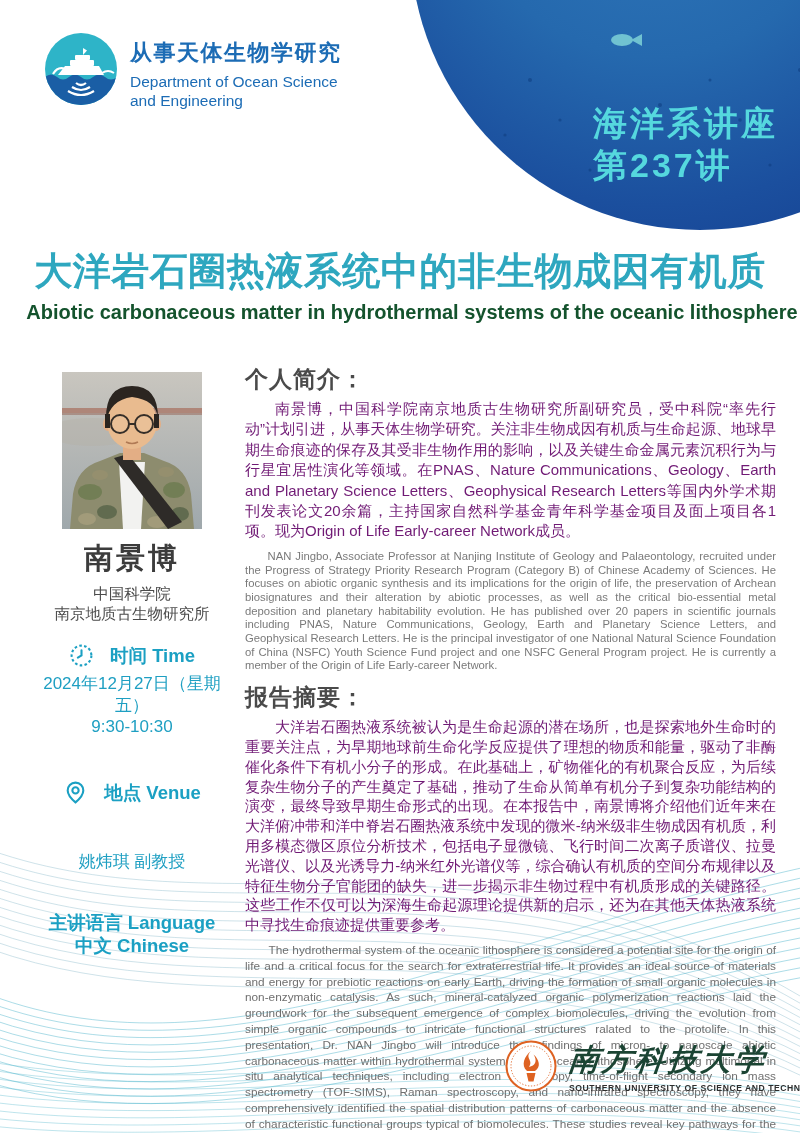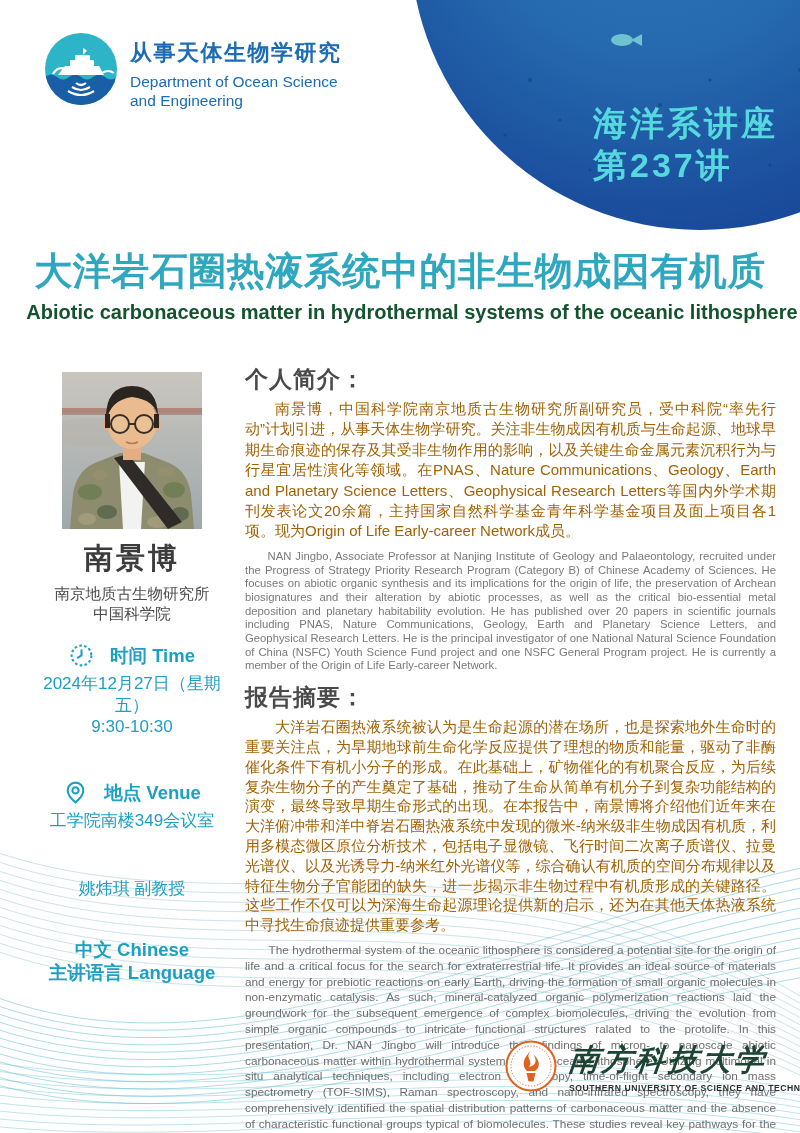--- a/index.html
+++ b/index.html
@@ -33,21 +33,21 @@
   .info{color:#1BA0C3;}
   .info-label{display:flex;align-items:center;justify-content:center;gap:16px;font-size:18.5px;
     font-weight:bold;color:#1BA0C3;}
   .info-label .icon{display:inline-flex;width:25px;height:25px;}
   .info-value{font-size:17px;color:#1E9FC2;line-height:1.28;margin-top:5px;}
   .mt-time{margin-top:18px;} .mt-venue{margin-top:42px;} .mt-host{margin-top:46px;} .mt-lang{margin-top:38px;}
   .lang-block{font-size:18.5px;font-weight:bold;color:#1BA0C3;line-height:1.25;}
   
   .right-col{position:absolute;left:245px;top:364px;width:531px;z-index:2;}
   .section-h{font-size:23px;font-weight:bold;color:#4A4A4A;letter-spacing:1px;}
-  .cn-para{font-size:15px;line-height:20.4px;color:#a16207;text-align:justify;text-indent:2em;margin-top:4px;}
+  .cn-para{font-size:15px;line-height:20.4px;color:#701a75;text-align:justify;text-indent:2em;margin-top:4px;}
   .en-para{font-size:11.3px;line-height:13.7px;color:#7A7A7A;text-align:justify;text-indent:2em;margin-top:8px;}
   .abstract-h{margin-top:9px;}
   .abs-cn{line-height:19.8px;}
   .abs-en{font-size:11.8px;line-height:15.8px;color:#6F6F6F;}
   
   .footer{position:absolute;left:505px;top:1040px;display:flex;align-items:flex-start;gap:12px;z-index:4;}
   .emblem{width:52px;height:52px;flex:0 0 auto;}
   .univ-cn{font-family:"Liberation Serif","DejaVu Serif",serif;font-style:italic;font-weight:bold;
     font-size:30px;color:#1B4433;letter-spacing:3px;transform:skewX(-6deg);white-space:nowrap;}
   .univ-en{font-size:8.6px;font-weight:bold;color:#2E2E2E;letter-spacing:0.55px;margin-top:2px;white-space:nowrap;}
@@ -194,22 +194,22 @@
       <rect x="43" y="42" width="5" height="14" fill="#2B2520"></rect>
       <rect x="92" y="42" width="5" height="14" fill="#2B2520"></rect>
 
       <circle cx="58" cy="52" r="9" fill="rgba(255,255,255,0.08)" stroke="#352E28" stroke-width="2"></circle>
       <circle cx="82" cy="52" r="9" fill="rgba(255,255,255,0.08)" stroke="#352E28" stroke-width="2"></circle>
       <path d="M67 52 H73" stroke="#352E28" stroke-width="2"></path>
       <path d="M64 70 Q70 73 76 70" stroke="#B07A55" stroke-width="1.6" fill="none"></path>
     </svg>
     <div class="speaker-name">南景博</div>
     <div class="speaker-affil">
+      <div>中国科学院</div>
       <div>南京地质古生物研究所</div>
-      <div>中国科学院</div>
     </div>
 
     <div class="info mt-time">
       <div class="info-label">
         <span class="icon">
           <svg viewBox="0 0 24 24">
               <circle cx="12" cy="12" r="9.5" fill="none" stroke="#1BA0C3" stroke-width="2" stroke-dasharray="2.5 2.2"></circle>
               <path d="M12 7 V12 L8.5 14" stroke="#1BA0C3" stroke-width="2" fill="none" stroke-linecap="round"></path>
             </svg>
         </span>
@@ -224,30 +224,29 @@
     <div class="info mt-venue">
       <div class="info-label">
         <span class="icon">
           <svg viewBox="0 0 24 24">
               <path d="M12 2.5 C7.5 2.5 4.5 6 4.5 10 C4.5 15 12 21.5 12 21.5 C12 21.5 19.5 15 19.5 10 C19.5 6 16.5 2.5 12 2.5 Z" fill="none" stroke="#1BA0C3" stroke-width="2"></path>
               <circle cx="12" cy="10" r="3" fill="none" stroke="#1BA0C3" stroke-width="2"></circle>
             </svg>
         </span>
         <span>地点 Venue</span>
       </div>
-      <div class="info-value">工学院南楼349会议室</div>
     </div>
 
     <div class="info mt-host">
       <div class="info-value">姚炜琪 副教授</div>
     </div>
 
     <div class="lang-block mt-lang">
+      <div>主讲语言 Language</div>
       <div>中文 Chinese</div>
-      <div>主讲语言 Language</div>
     </div>
   </div>
 
   <div class="right-col">
     <div class="section-h">个人简介：</div>
     <div class="cn-para">南景博，中国科学院南京地质古生物研究所副研究员，受中科院“率先行动”计划引进，从事天体生物学研究。关注非生物成因有机质与生命起源、地球早期生命痕迹的保存及其受非生物作用的影响，以及关键生命金属元素沉积行为与行星宜居性演化等领域。在PNAS、Nature Communications、Geology、Earth and Planetary Science Letters、Geophysical Research Letters等国内外学术期刊发表论文20余篇，主持国家自然科学基金青年科学基金项目及面上项目各1项。现为Origin of Life Early-career Network成员。</div>
     <div class="en-para">NAN Jingbo, Associate Professor at Nanjing Institute of Geology and Palaeontology, recruited under the Progress of Strategy Priority Research Program (Category B) of Chinese Academy of Sciences. He focuses on abiotic organic synthesis and its implications for the origin of life, the preservation of Archean biosignatures and their alteration by abiotic processes, as well as the critical bio-essential metal deposition and planetary habitability evolution. He has published over 20 papers in scientific journals including PNAS, Nature Communications, Geology, Earth and Planetary Science Letters, and Geophysical Research Letters. He is the principal investigator of one National Natural Science Foundation of China (NSFC) Youth Science Fund project and one NSFC General Program project. He is currently a member of the Origin of Life Early-career Network.</div>
 
     <div class="section-h abstract-h">报告摘要：</div>
     <div class="cn-para abs-cn">大洋岩石圈热液系统被认为是生命起源的潜在场所，也是探索地外生命时的重要关注点，为早期地球前生命化学反应提供了理想的物质和能量，驱动了非酶催化条件下有机小分子的形成。在此基础上，矿物催化的有机聚合反应，为后续复杂生物分子的产生奠定了基础，推动了生命从简单有机分子到复杂功能结构的演变，最终导致早期生命形式的出现。在本报告中，南景博将介绍他们近年来在大洋俯冲带和洋中脊岩石圈热液系统中发现的微米-纳米级非生物成因有机质，利用多模态微区原位分析技术，包括电子显微镜、飞行时间二次离子质谱仪、拉曼光谱仪、以及光诱导力-纳米红外光谱仪等，综合确认有机质的空间分布规律以及特征生物分子官能团的缺失，进一步揭示非生物过程中有机质形成的关键路径。这些工作不仅可以为深海生命起源理论提供新的启示，还为在其他天体热液系统中寻找生命痕迹提供重要参考。</div>

